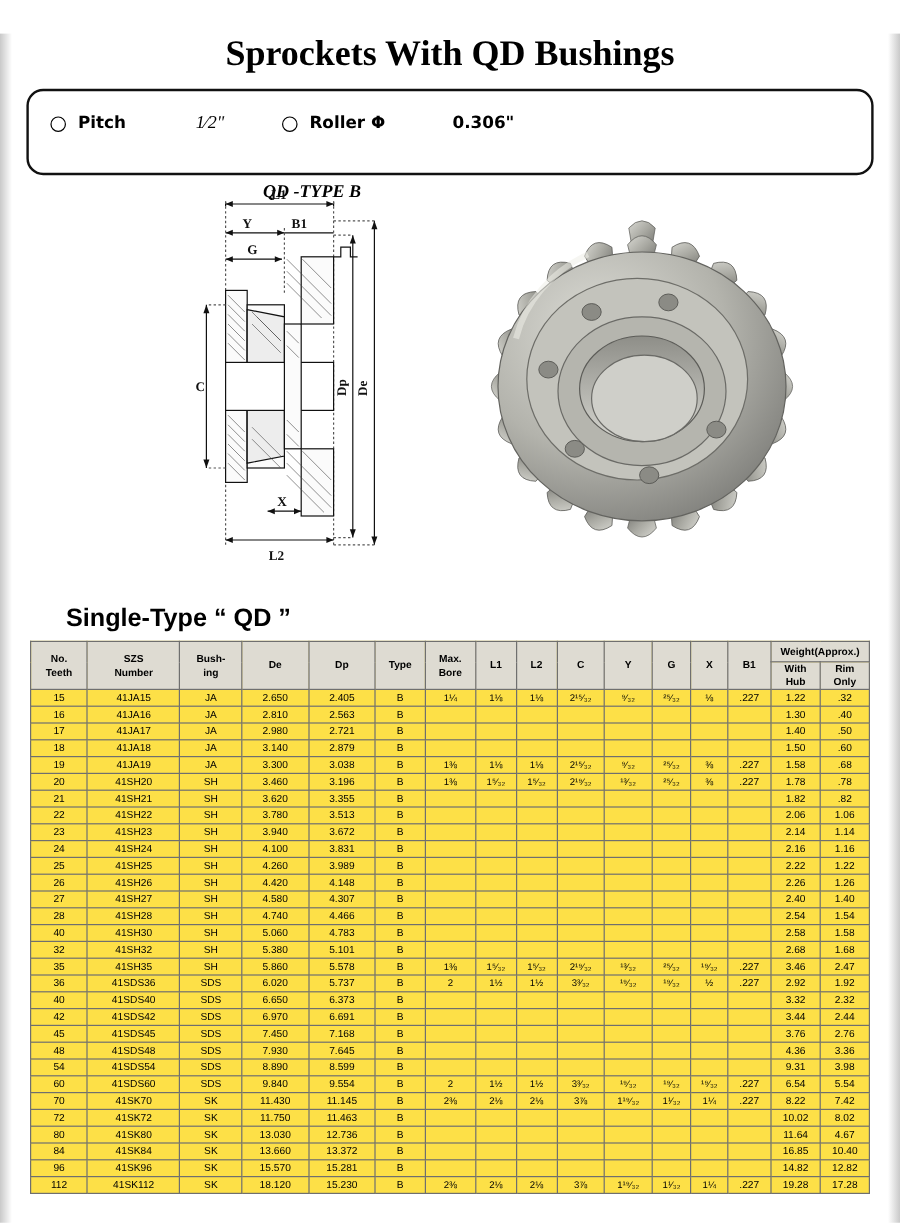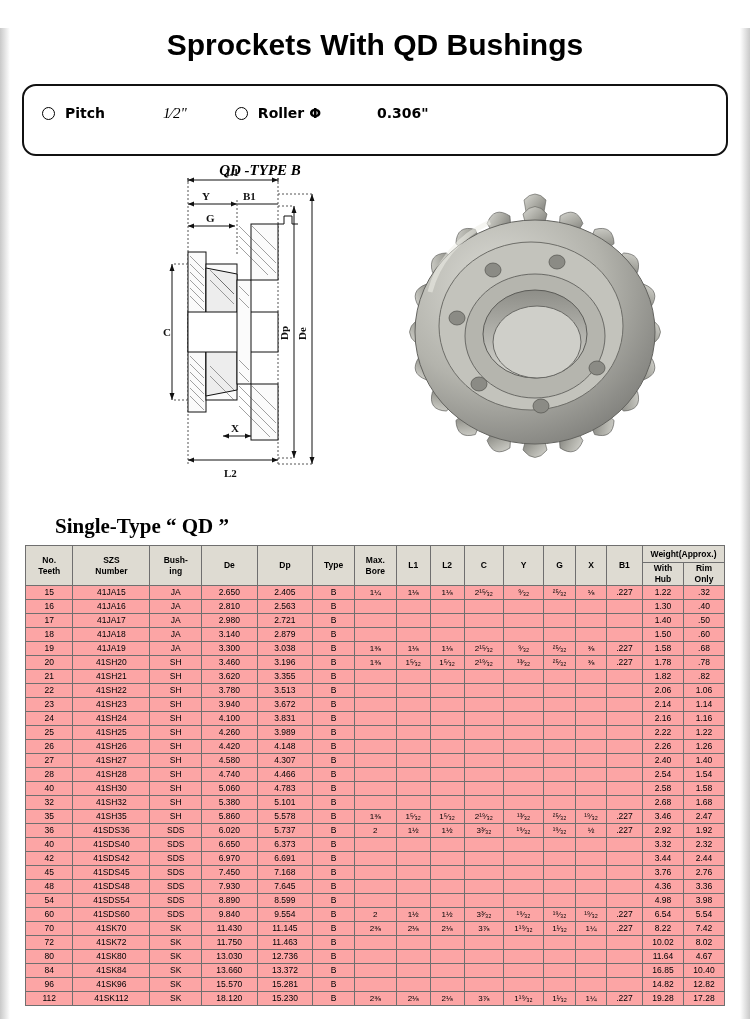--- a/index.html
+++ b/index.html
@@ -33,23 +33,23 @@
     position: absolute;
     right: 0; top: 0; bottom: 0;
     width: 10px;
     background: linear-gradient(to left, #c9c9c9, #ffffff);
   }
 
   h1.title {
     text-align: center;
     font-size: 30px;
     font-weight: bold;
-    margin: 28px 0 22px 0;
+    margin: 28px 0 12px 0;
     letter-spacing: 0px;
-    font-family: Liberation Sans, sans-serif;
+    font-family: Liberation Serif, serif;
   }
 
   
   .spec-box {
     margin: 0 22px;
     border: 2px solid #111;
     border-radius: 14px;
     padding: 10px 18px 12px 18px;
     height: 72px;
     box-sizing: border-box;
@@ -101,32 +101,32 @@
     text-align: center;
     font-style: italic;
     font-weight: bold;
     font-size: 15px;
     font-family: "Liberation Serif", serif;
     margin-left: -230px;
     margin-top: 6px;
   }
 
   h2.section {
-    font-family: Liberation Serif, serif;
+    font-family: Liberation Sans, sans-serif;
     font-size: 21px;
     font-weight: bold;
     margin: 12px 0 6px 55px;
   }
 
   
   table.sprocket {
     border-collapse: collapse;
     margin: 0 auto;
     width: 700px;
-    background: #fca5a5;
+    background: #fde047;
     font-size: 8.5px;
     font-family: "Liberation Sans", sans-serif;
   }
   table.sprocket th, table.sprocket td {
     border: 1px solid #6f6f6f;
     text-align: center;
     padding: 0;
     height: 13px;
     line-height: 13px;
     white-space: nowrap;
@@ -844,21 +844,21 @@
           <td>8.599</td>
           <td>B</td>
           <td class="fr"></td>
           <td class="fr"></td>
           <td class="fr"></td>
           <td class="fr"></td>
           <td class="fr"></td>
           <td class="fr"></td>
           <td class="fr"></td>
           <td></td>
-          <td>4.98</td>
+          <td>9.31</td>
           <td>3.98</td>
         </tr>
         <tr>
           <td>60</td>
           <td>41SDS60</td>
           <td>SDS</td>
           <td>9.840</td>
           <td>9.554</td>
           <td>B</td>
           <td class="fr">2</td>

